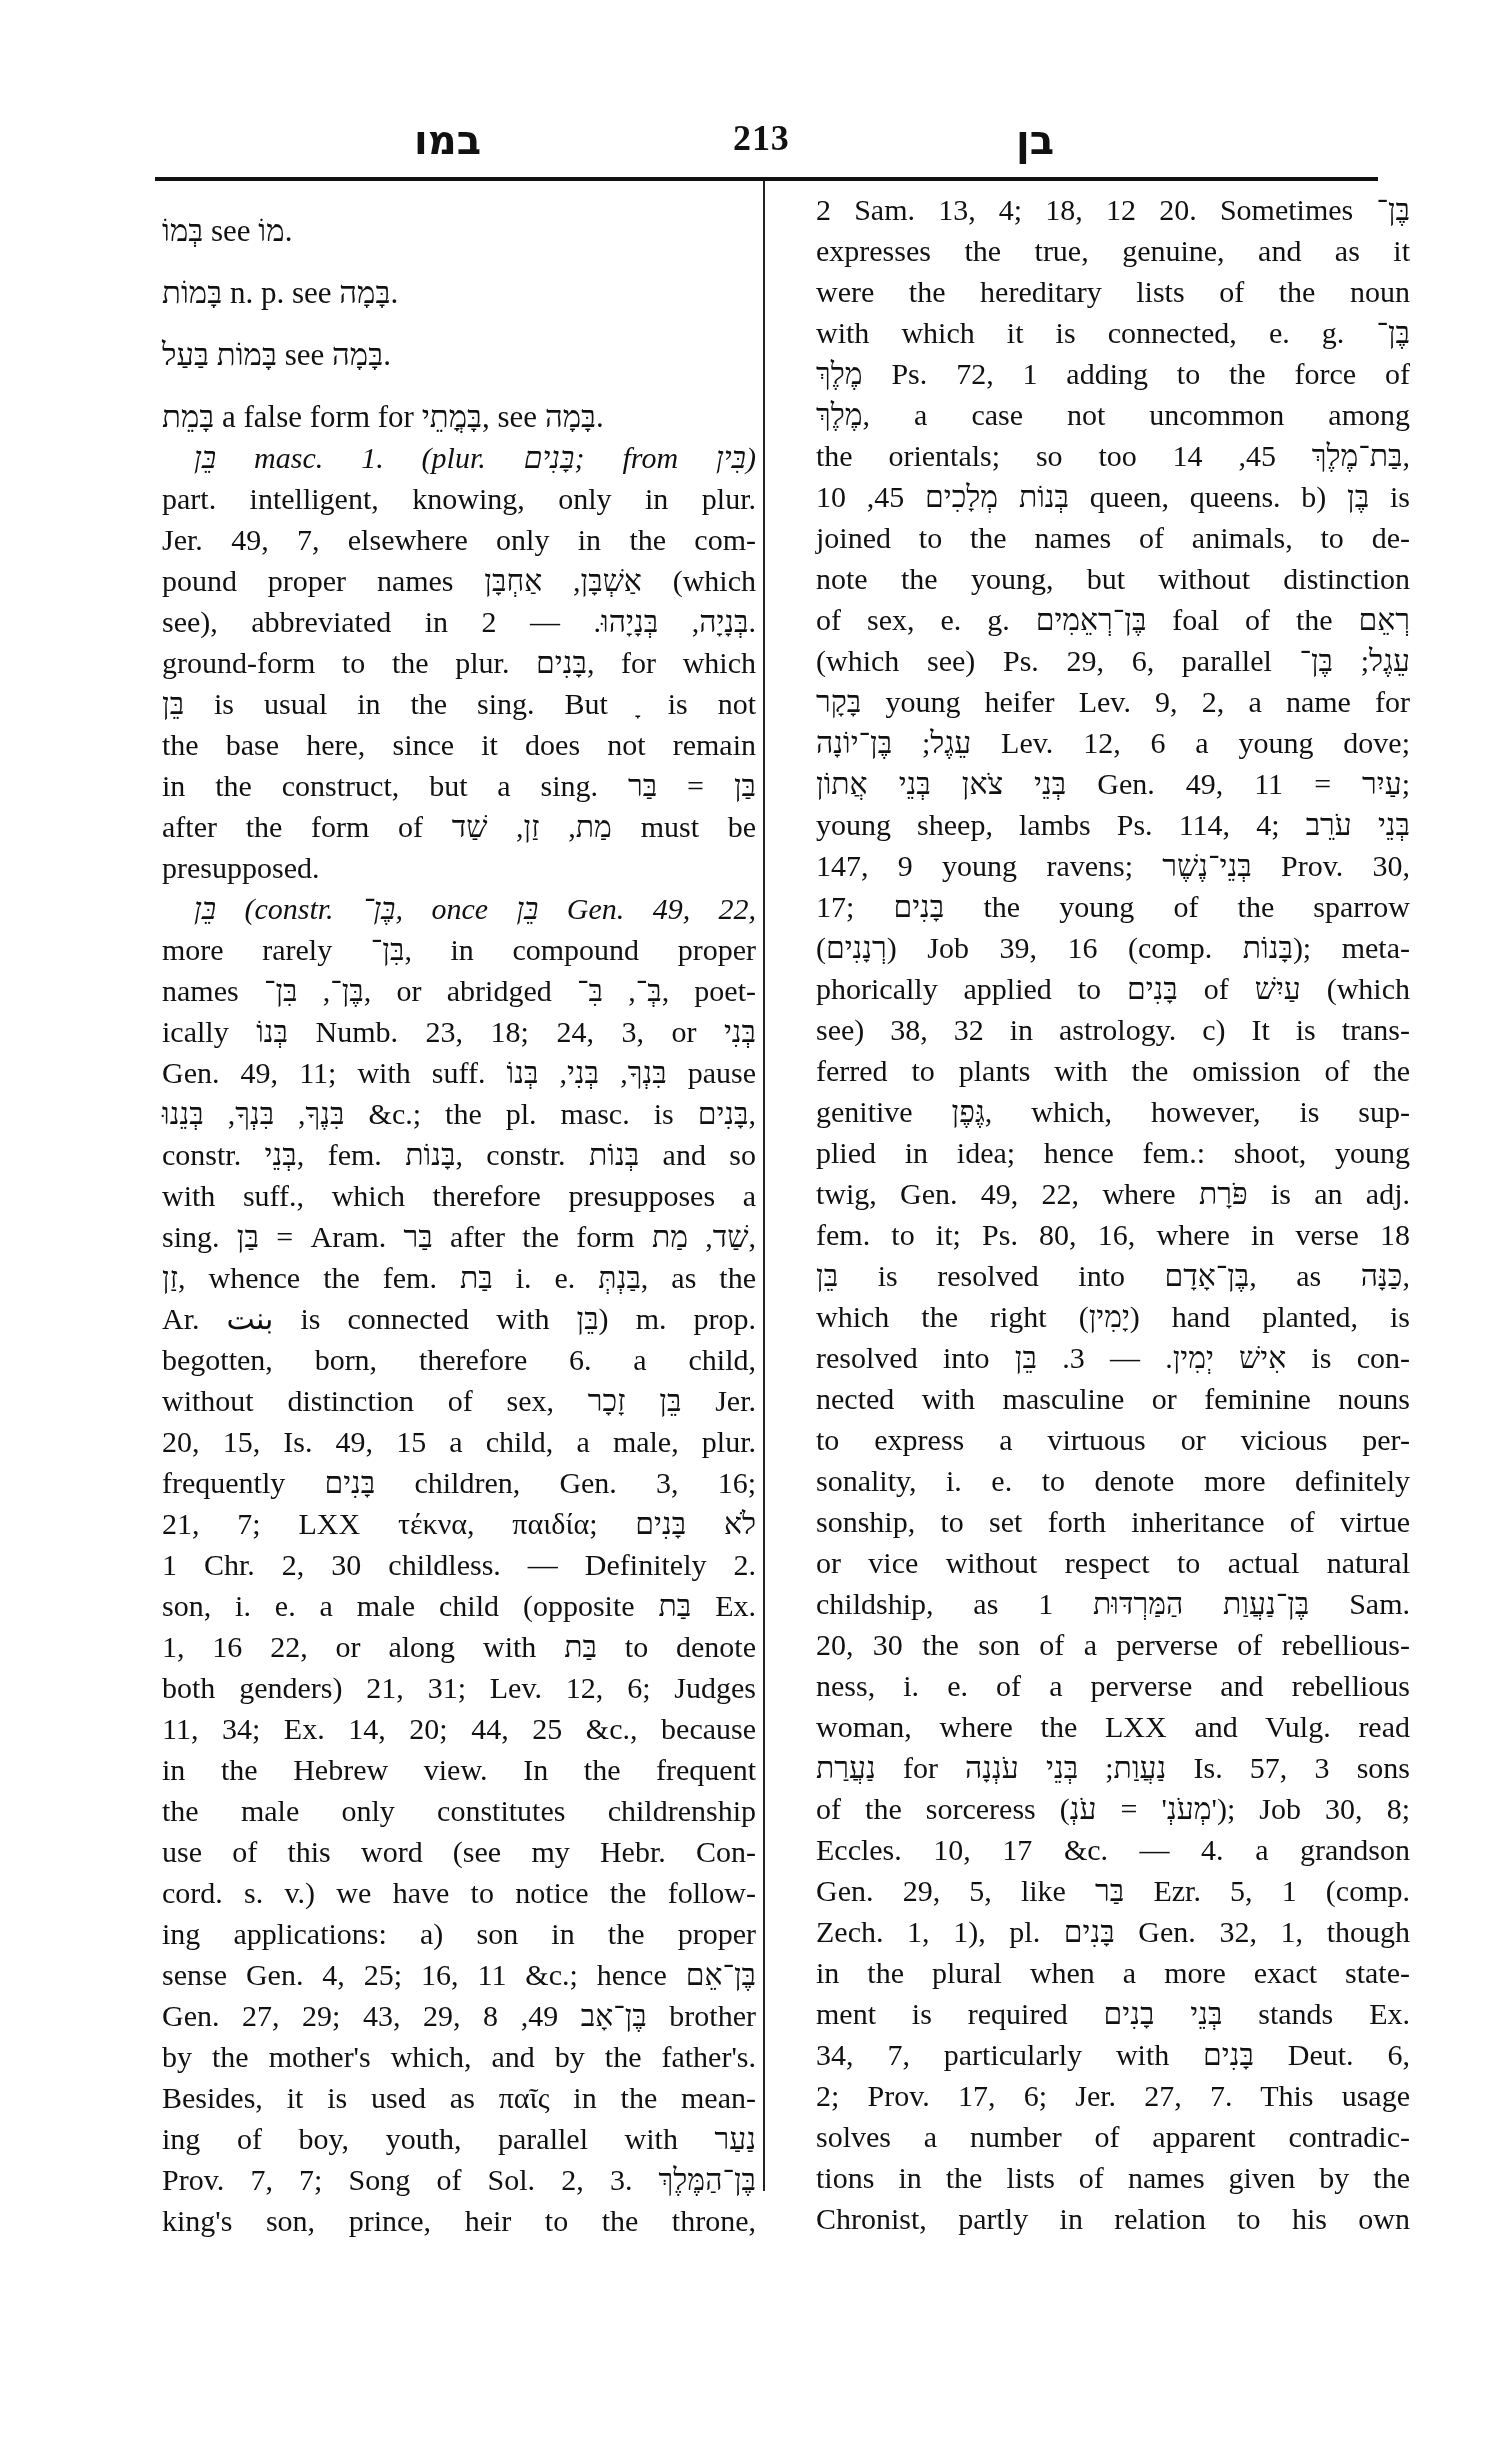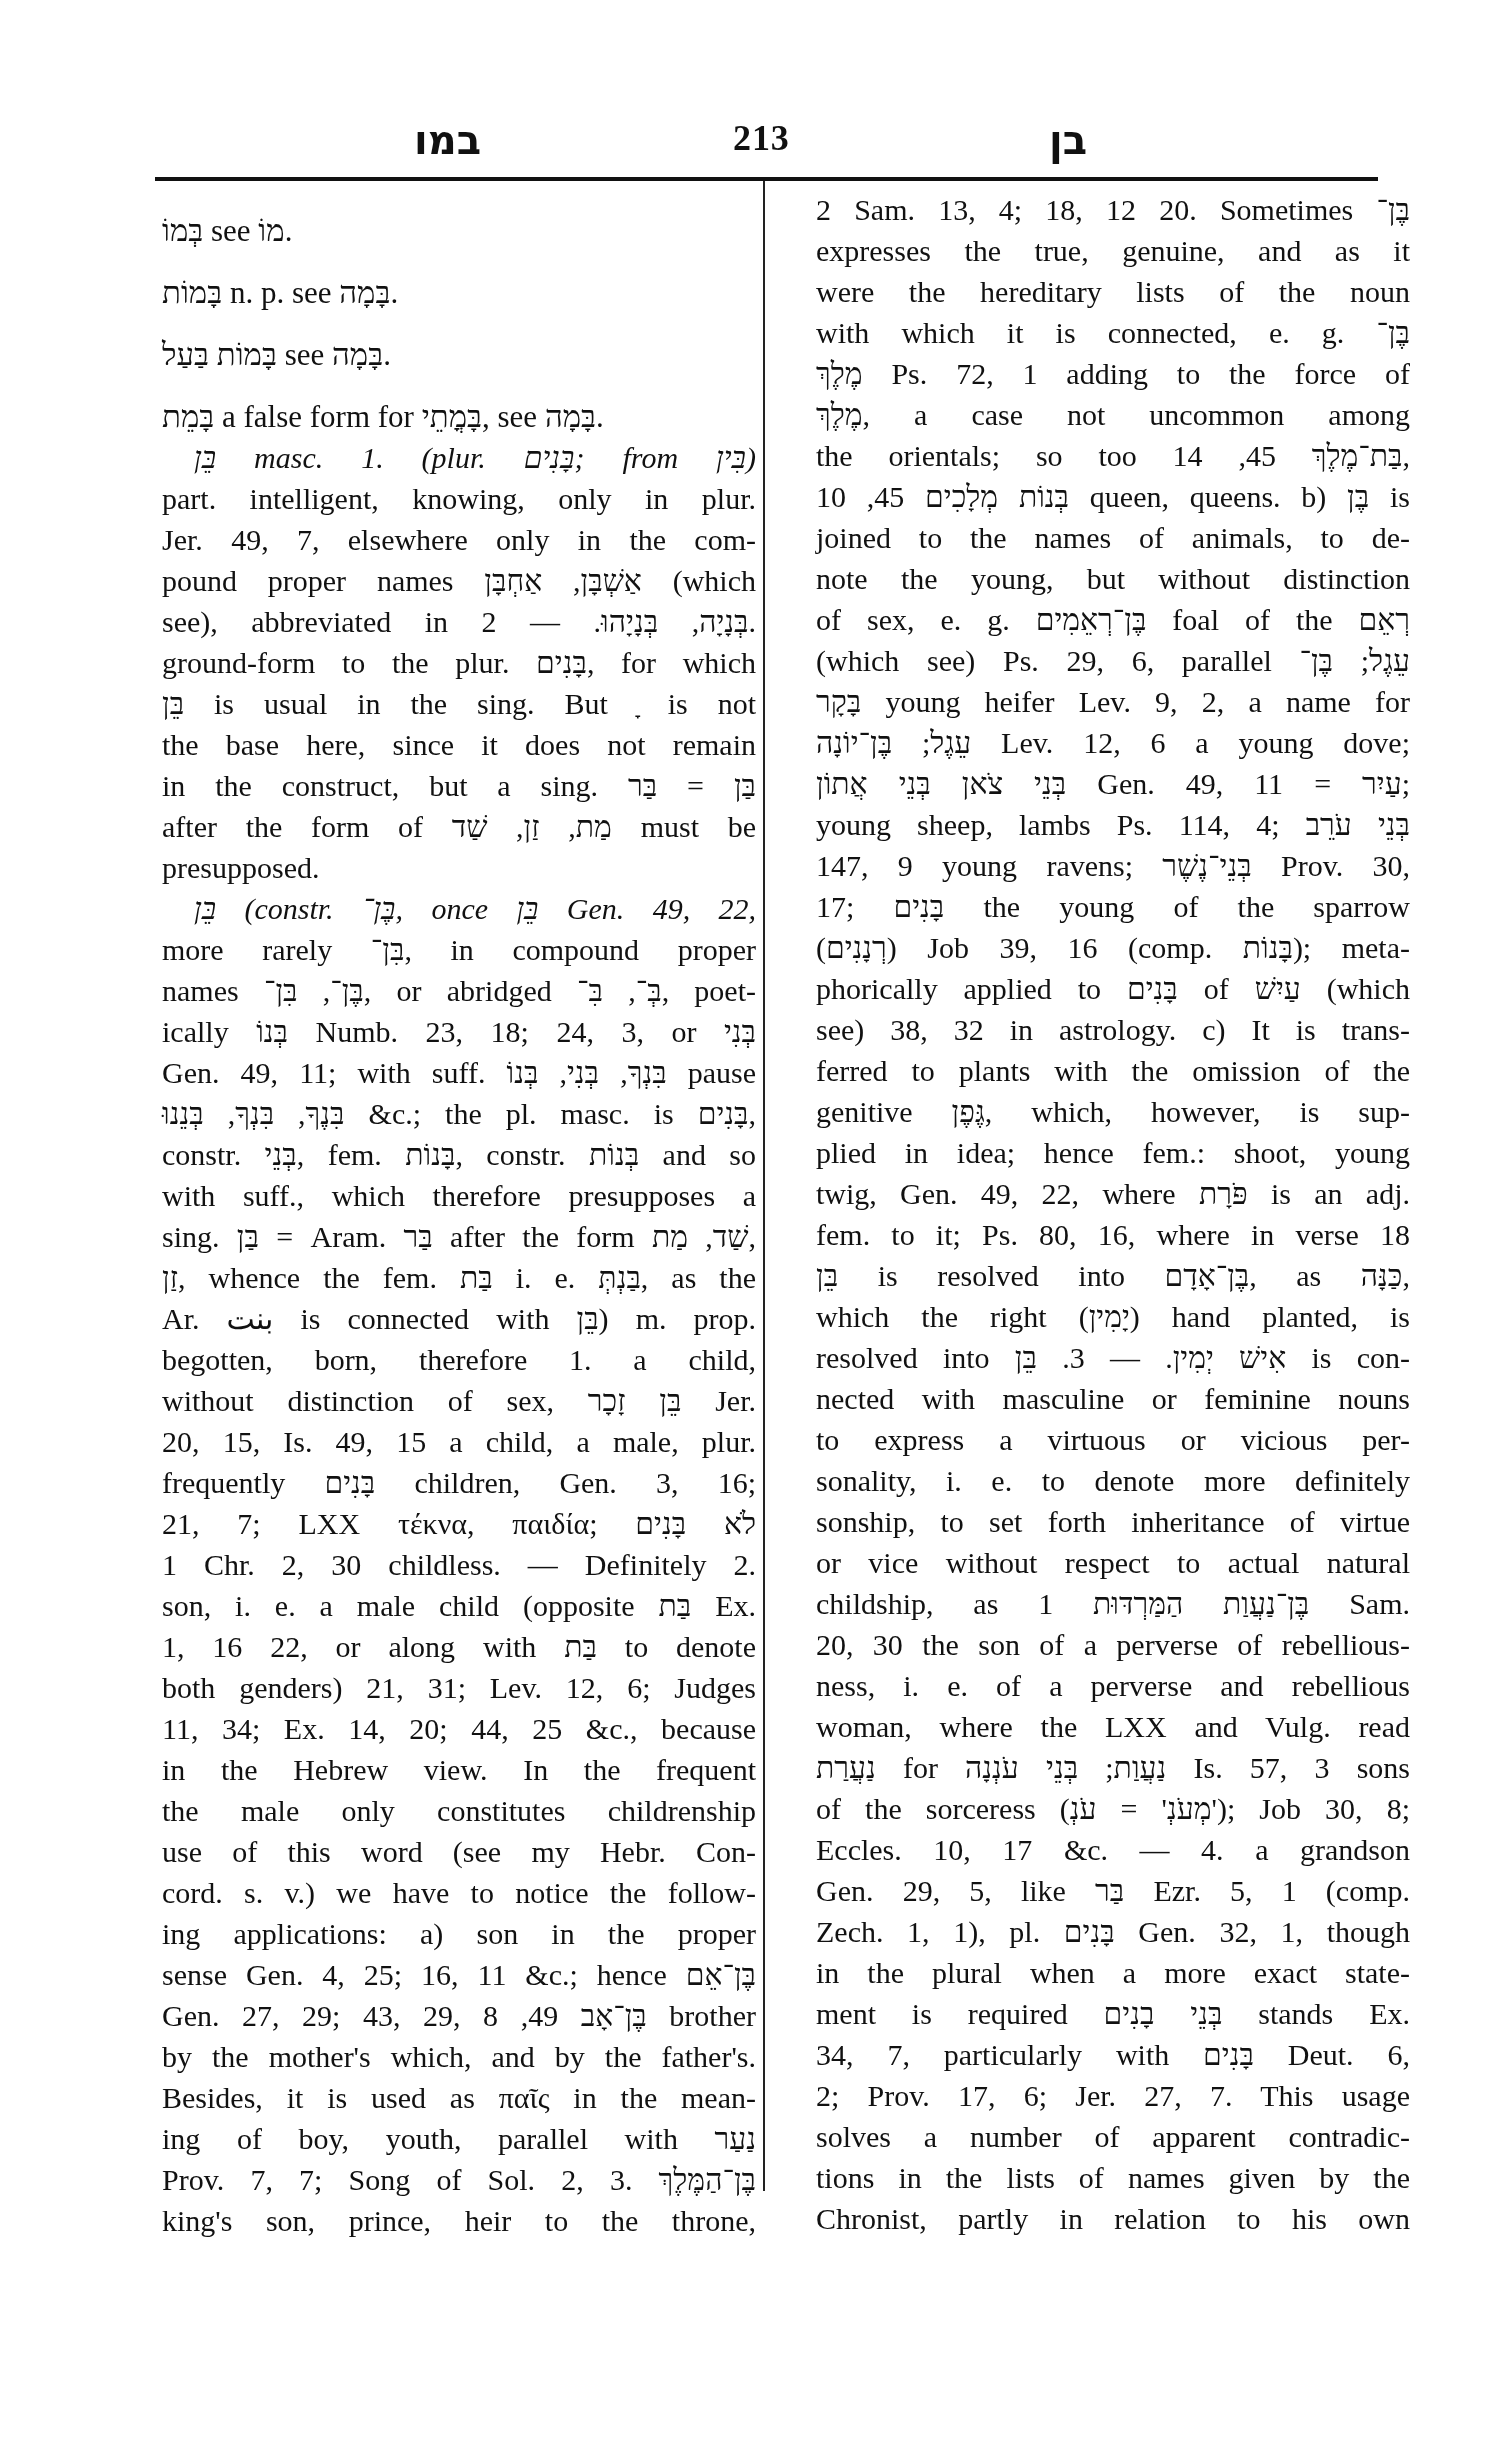--- a/index.html
+++ b/index.html
@@ -9,21 +9,21 @@
   }
   .page { position: absolute; left: 0; top: 0; width: 1340px; height: 2450px; }
   .header {
     position: absolute; left: 153px; top: 117px; width: 1225px; height: 63px;
   }
   .hdr-left, .hdr-center, .hdr-right {
     position: absolute; top: 0; font-weight: bold;
   }
   .hdr-left { left: 261px; font-size: 40px; font-family: "DejaVu Sans", sans-serif; }
   .hdr-center { left: 580px; font-size: 36px; font-family: "Liberation Serif", serif; letter-spacing: 0.9px; }
-  .hdr-right { left: 896px; font-size: 40px; font-family: "DejaVu Sans", sans-serif; }
+  .hdr-right { left: 863px; font-size: 40px; font-family: "DejaVu Sans", sans-serif; }
   .rule {
     position: absolute; left: 155px; top: 177px; width: 1223px; height: 3.6px; background: #111;
   }
   .col-divider {
     position: absolute; left: 763px; top: 181px; width: 1.8px; height: 2010px; background: #222;
   }
   .column {
     position: absolute; top: 189px; width: 594px;
     font-family: "Liberation Serif", serif; font-size: 30px; line-height: 41px;
   }
@@ -71,21 +71,21 @@
     <span class="line">more rarely בִּן־, in compound proper</span>
     <span class="line">names בֶּן־, בִּן־, or abridged בְּ־, בִּ־, poet-</span>
     <span class="line">ically בְּנוֹ Numb. 23, 18; 24, 3, or בְּנִי</span>
     <span class="line">Gen. 49, 11; with suff. בִּנְךָ, בְּנִי, בְּנוֹ pause</span>
     <span class="line">בִּנֶךָ, בִּנְךָ, בְּנֵנוּ &amp;c.; the pl. masc. is בָּנִים,</span>
     <span class="line">constr. בְּנֵי, fem. בָּנוֹת, constr. בְּנוֹת and so</span>
     <span class="line">with suff., which therefore presupposes a</span>
     <span class="line">sing. בַּן = Aram. בַּר after the form שַׁד, מַת,</span>
     <span class="line">זַן, whence the fem. בַּת i. e. בַּנְתְּ, as the</span>
     <span class="line">Ar. بنت is connected with בֵּן) m. prop.</span>
-    <span class="line">begotten, born, therefore 1. a child,</span>
+    <span class="line">begotten, born, therefore 6. a child,</span>
     <span class="line">without distinction of sex, בֵּן זָכָר Jer.</span>
     <span class="line">20, 15, Is. 49, 15 a child, a male, plur.</span>
     <span class="line">frequently בָּנִים children, Gen. 3, 16;</span>
     <span class="line">21, 7; LXX τέκνα, παιδία; לֹא בָּנִים</span>
     <span class="line">1 Chr. 2, 30 childless. — Definitely 2.</span>
     <span class="line">son, i. e. a male child (opposite בַּת Ex.</span>
     <span class="line">1, 16 22, or along with בַּת to denote</span>
     <span class="line">both genders) 21, 31; Lev. 12, 6; Judges</span>
     <span class="line">11, 34; Ex. 14, 20; 44, 25 &amp;c., because</span>
     <span class="line">in the Hebrew view. In the frequent</span>

